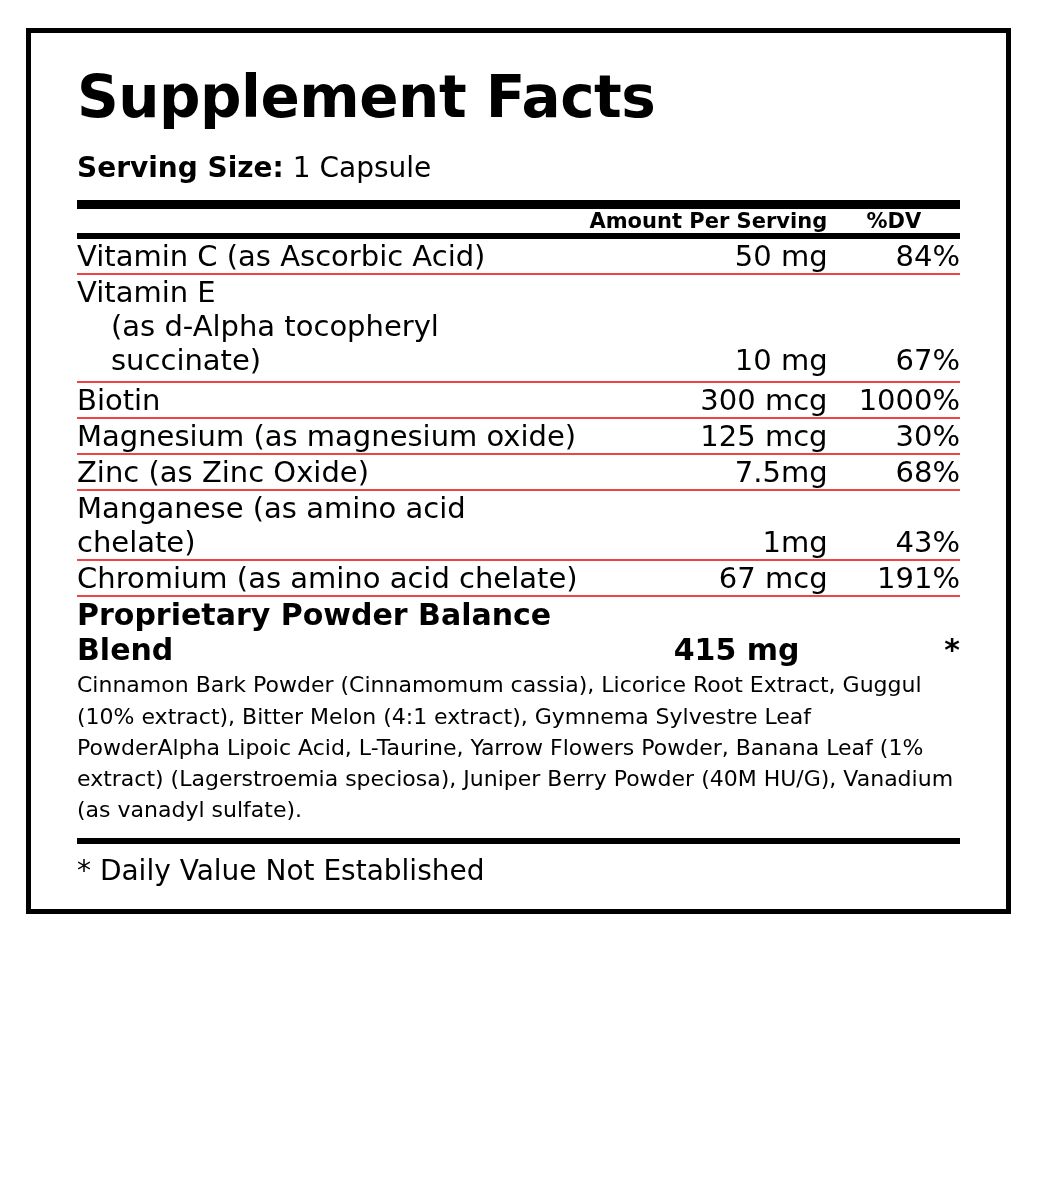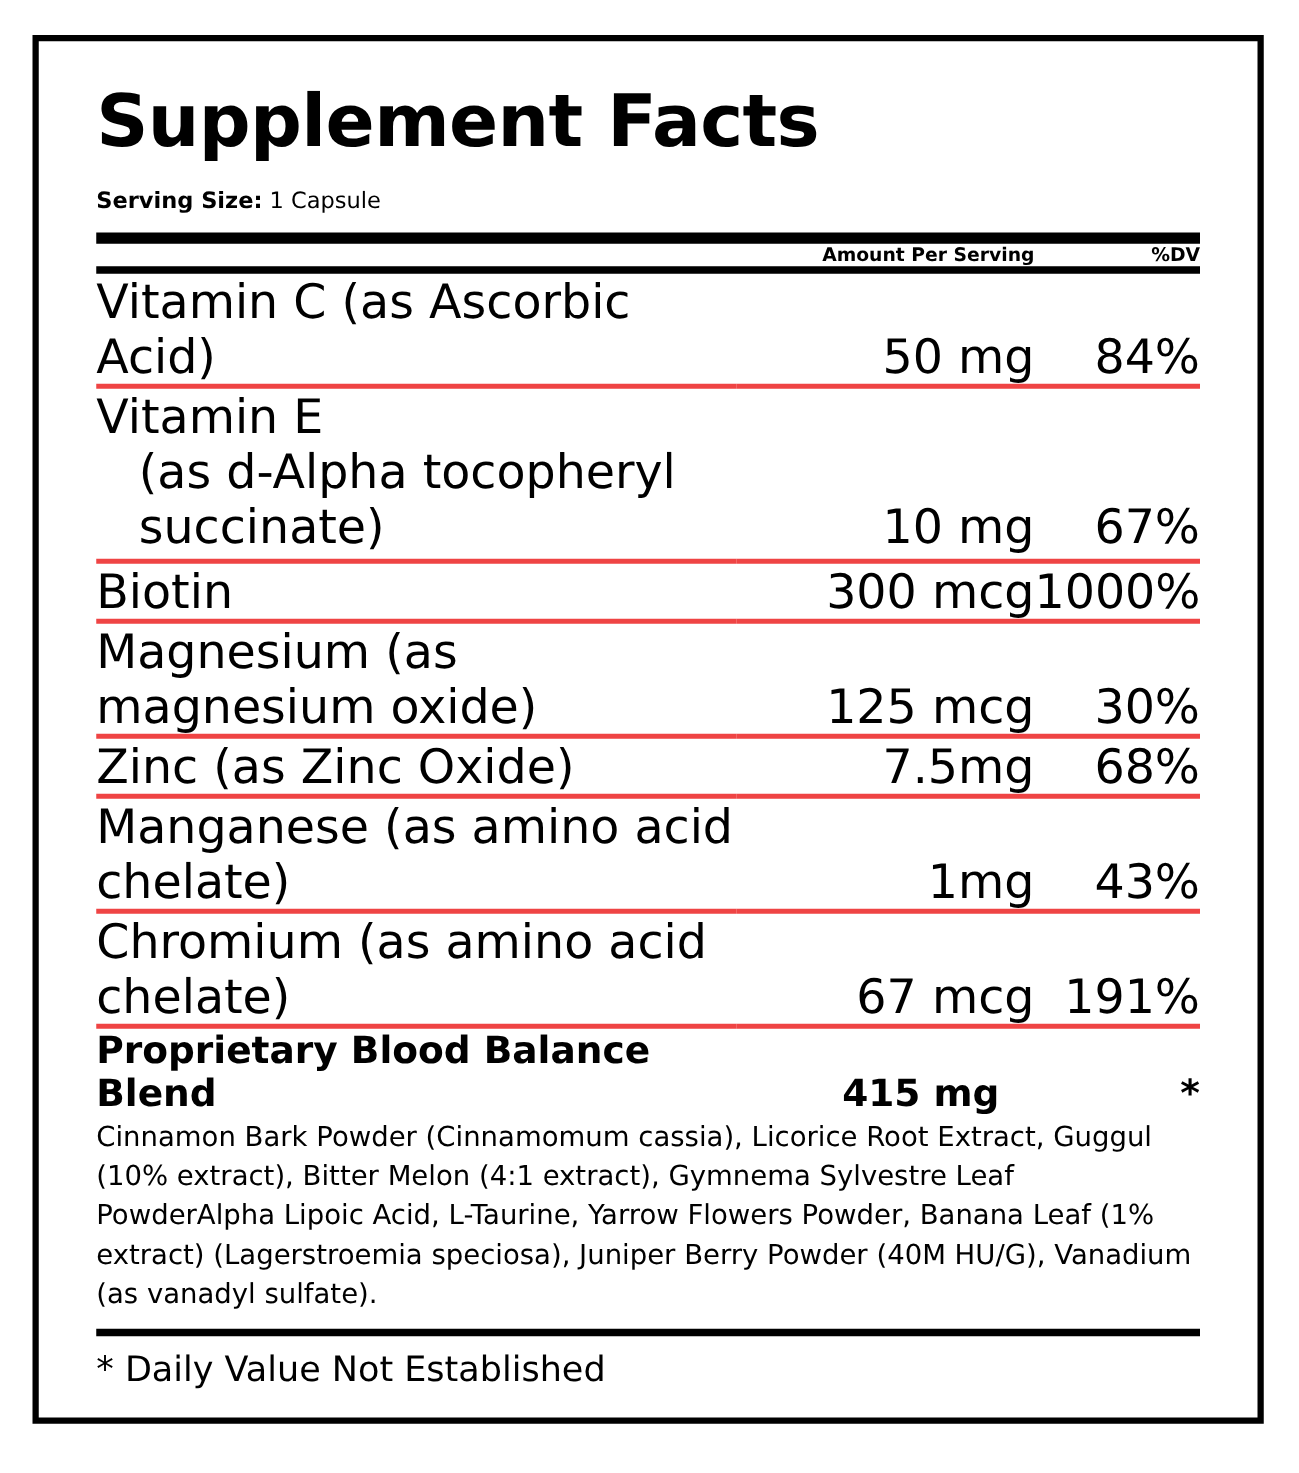--- a/index.html
+++ b/index.html
@@ -28,21 +28,21 @@
     width: 985px;
   }
   .title {
     font-size: 58px;
     font-weight: bold;
     letter-spacing: -0.5px;
     line-height: 1.05;
     margin: 6px 0 6px 16px;
   }
   .serving-line {
-    font-size: 18px;
+    font-size: 28px;
     line-height: 1.45;
     margin-left: 16px;
     margin-top: 20px;
   }
   .serving-line b {
     font-weight: bold;
   }
   .rule-thick {
     border-top: 9px solid #000;
     margin: 12px 16px 0 16px;
@@ -59,29 +59,29 @@
   }
   table.facts td, table.facts th {
     padding: 0;
     vertical-align: bottom;
   }
   .colname { width: 58%; }
   .colamt { width: 27%; }
   .coldv  { width: 15%; }
 
   .hdr-row td {
-    font-size: 15px;
-    font-weight: bold;
-    text-align: right;
+    font-size: 21px;
+    font-weight: bold;
+    text-align: center;
     padding: 10px 0 8px 0;
   }
   .nutri-row td {
-    font-size: 38px;
+    font-size: 29px;
     padding: 7px 0 6px 0;
-    border-bottom: 4px solid #ef4444;
+    border-bottom: 2px solid #ef4444;
   }
   .nutri-row td.name { text-align: left; }
   .nutri-row td.amt, .nutri-row td.dv { text-align: right; }
   .nutri-row.first td { border-top: 0; }
   .nutri-row .sub {
     display: block;
     padding-left: 34px;
   }
   .nutri-row.tall td { padding-bottom: 4px; }
 
@@ -187,21 +187,21 @@
           <td class="name">Manganese (as amino acid chelate)</td>
           <td class="amt">1mg</td>
           <td class="dv">43%</td>
         </tr>
         <tr class="nutri-row">
           <td class="name">Chromium (as amino acid chelate)</td>
           <td class="amt">67 mcg</td>
           <td class="dv">191%</td>
         </tr>
         <tr class="blend-row">
-          <td class="name">Proprietary Blood Balance Blend</td>
+          <td class="name">Proprietary Powder Balance Blend</td>
           <td class="amt">415 mg</td>
           <td class="dv">*</td>
         </tr>
       </tbody>
     </table>
 
     <div class="blend-desc">Cinnamon Bark Powder (Cinnamomum cassia), Licorice Root Extract, Guggul (10% extract), Bitter Melon (4:1 extract), Gymnema Sylvestre Leaf PowderAlpha Lipoic Acid, L-Taurine, Yarrow Flowers Powder, Banana Leaf (1% extract) (Lagerstroemia speciosa), Juniper Berry Powder (40M HU/G), Vanadium (as vanadyl sulfate).</div>
 
     <div class="rule-blend"></div>
 

